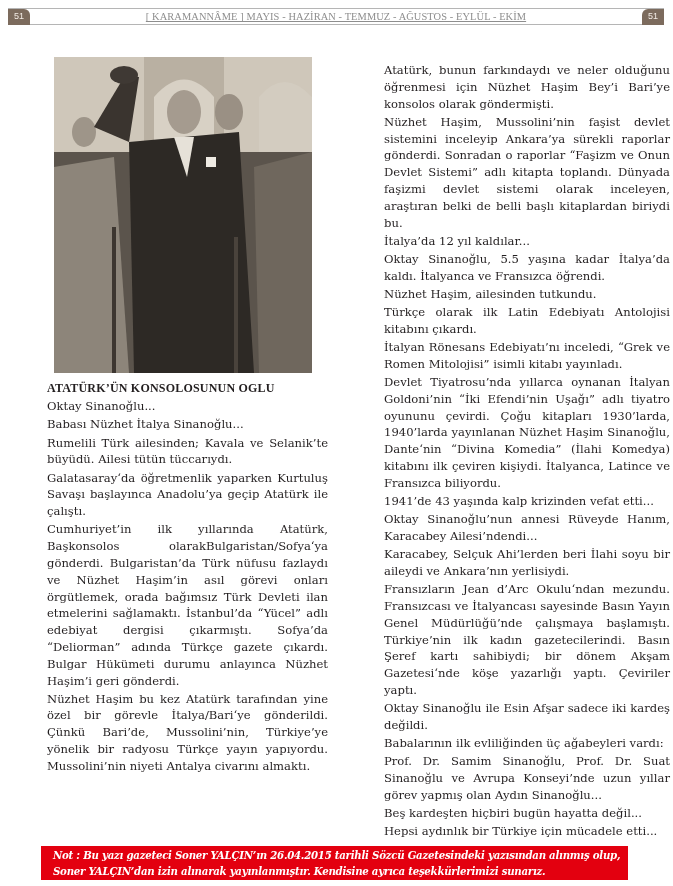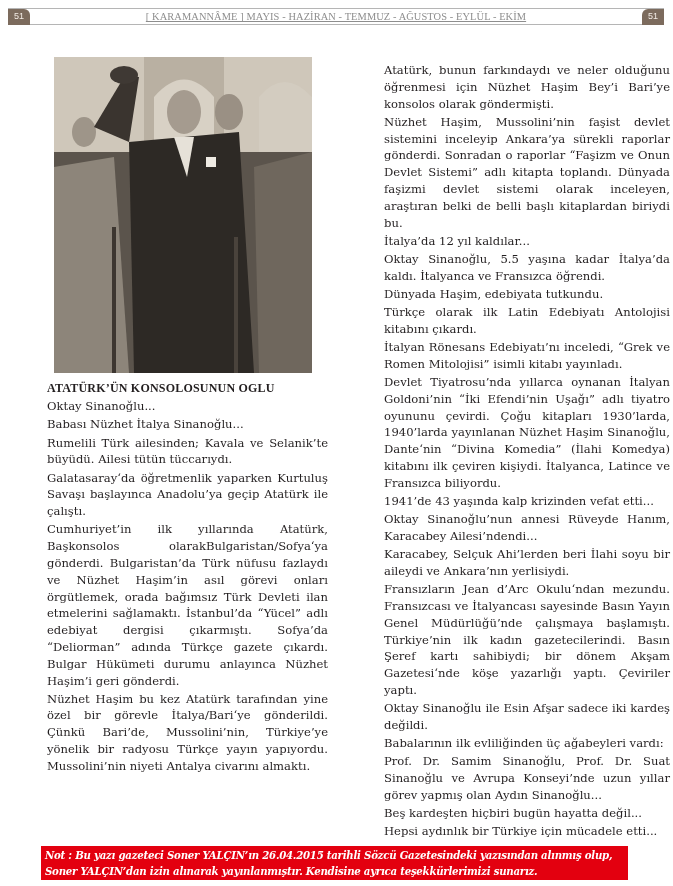--- a/index.html
+++ b/index.html
@@ -27,21 +27,21 @@
   }
   .photo svg { display: block; }
   .col { position: absolute; font-size: 11.6px; line-height: 16.8px; }
   .col.left { left: 47px; top: 380px; width: 281px; }
   .col.right { left: 350px; top: 62px; width: 286px; margin-left: 34px; }
   .col p { margin: 0 0 1.4px 0; text-align: justify; text-align-last: left; }
   .heading { font-family: Liberation Serif, serif; font-weight: bold; font-size: 12px; letter-spacing: 0.2px; margin: 0; }
   .note {
     position: absolute; left: 41px; top: 846px; width: 587px; height: 34px; background: #e3000f; color: #ffffff;
     font-family: "DejaVu Serif", serif; font-style: italic; font-weight: bold; font-size: 10.2px; line-height: 16px;
-    padding: 1px 0 0 4px; box-sizing: border-box; letter-spacing: -0.25px;
+    padding: 1px 0 0 12px; box-sizing: border-box; letter-spacing: -0.25px;
   }
   .note span { display: block; white-space: nowrap; }
 </style>
 </head>
 <body>
 
 <div class="header">
   <div class="pagebadge left">51</div>
   <div class="header-title">[ KARAMANNÂME ] MAYIS - HAZİRAN - TEMMUZ - AĞUSTOS - EYLÜL - EKİM</div>
   <div class="pagebadge right">51</div>
@@ -77,21 +77,21 @@
   <p>Galatasaray‘da öğretmenlik yaparken Kurtuluş Savaşı başlayınca Anadolu’ya geçip Atatürk ile çalıştı.</p>
   <p>Cumhuriyet’in ilk yıllarında Atatürk, Başkonsolos olarakBulgaristan/Sofya‘ya gönderdi. Bulgaristan’da Türk nüfusu fazlaydı ve Nüzhet Haşim’in asıl görevi onları örgütlemek, orada bağımsız Türk Devleti ilan etmelerini sağlamaktı. İstanbul’da “Yücel” adlı edebiyat dergisi çıkarmıştı. Sofya’da “Deliorman” adında Türkçe gazete çıkardı. Bulgar Hükümeti durumu anlayınca Nüzhet Haşim’i geri gönderdi.</p>
   <p>Nüzhet Haşim bu kez Atatürk tarafından yine özel bir görevle İtalya/Bari‘ye gönderildi. Çünkü Bari’de, Mussolini’nin, Türkiye’ye yönelik bir radyosu Türkçe yayın yapıyordu. Mussolini’nin niyeti Antalya civarını almaktı.</p>
 </div>
 
 <div class="col right">
   <p>Atatürk, bunun farkındaydı ve neler olduğunu öğrenmesi için Nüzhet Haşim Bey’i Bari’ye konsolos olarak göndermişti.</p>
   <p>Nüzhet Haşim, Mussolini’nin faşist devlet sistemini inceleyip Ankara’ya sürekli raporlar gönderdi. Sonradan o raporlar “Faşizm ve Onun Devlet Sistemi” adlı kitapta toplandı. Dünyada faşizmi devlet sistemi olarak inceleyen, araştıran belki de belli başlı kitaplardan biriydi bu.</p>
   <p>İtalya’da 12 yıl kaldılar...</p>
   <p>Oktay Sinanoğlu, 5.5 yaşına kadar İtalya’da kaldı. İtalyanca ve Fransızca öğrendi.</p>
-  <p>Dünyada Haşim, edebiyata tutkundu.</p>
+  <p>Nüzhet Haşim, ailesinden tutkundu.</p>
   <p>Türkçe olarak ilk Latin Edebiyatı Antolojisi kitabını çıkardı.</p>
   <p>İtalyan Rönesans Edebiyatı’nı inceledi, “Grek ve Romen Mitolojisi” isimli kitabı yayınladı.</p>
   <p>Devlet Tiyatrosu’nda yıllarca oynanan İtalyan Goldoni’nin “İki Efendi’nin Uşağı” adlı tiyatro oyununu çevirdi. Çoğu kitapları 1930’larda, 1940’larda yayınlanan Nüzhet Haşim Sinanoğlu, Dante‘nin “Divina Komedia” (İlahi Komedya) kitabını ilk çeviren kişiydi. İtalyanca, Latince ve Fransızca biliyordu.</p>
   <p>1941’de 43 yaşında kalp krizinden vefat etti...</p>
   <p>Oktay Sinanoğlu’nun annesi Rüveyde Hanım, Karacabey Ailesi’ndendi...</p>
   <p>Karacabey, Selçuk Ahi’lerden beri İlahi soyu bir aileydi ve Ankara’nın yerlisiydi.</p>
   <p>Fransızların Jean d’Arc Okulu‘ndan mezundu. Fransızcası ve İtalyancası sayesinde Basın Yayın Genel Müdürlüğü’nde çalışmaya başlamıştı. Türkiye’nin ilk kadın gazetecilerindi. Basın Şeref kartı sahibiydi; bir dönem Akşam Gazetesi‘nde köşe yazarlığı yaptı. Çeviriler yaptı.</p>
   <p>Oktay Sinanoğlu ile Esin Afşar sadece iki kardeş değildi.</p>
   <p>Babalarının ilk evliliğinden üç ağabeyleri vardı:</p>
   <p>Prof. Dr. Samim Sinanoğlu, Prof. Dr. Suat Sinanoğlu ve Avrupa Konseyi’nde uzun yıllar görev yapmış olan Aydın Sinanoğlu...</p>

